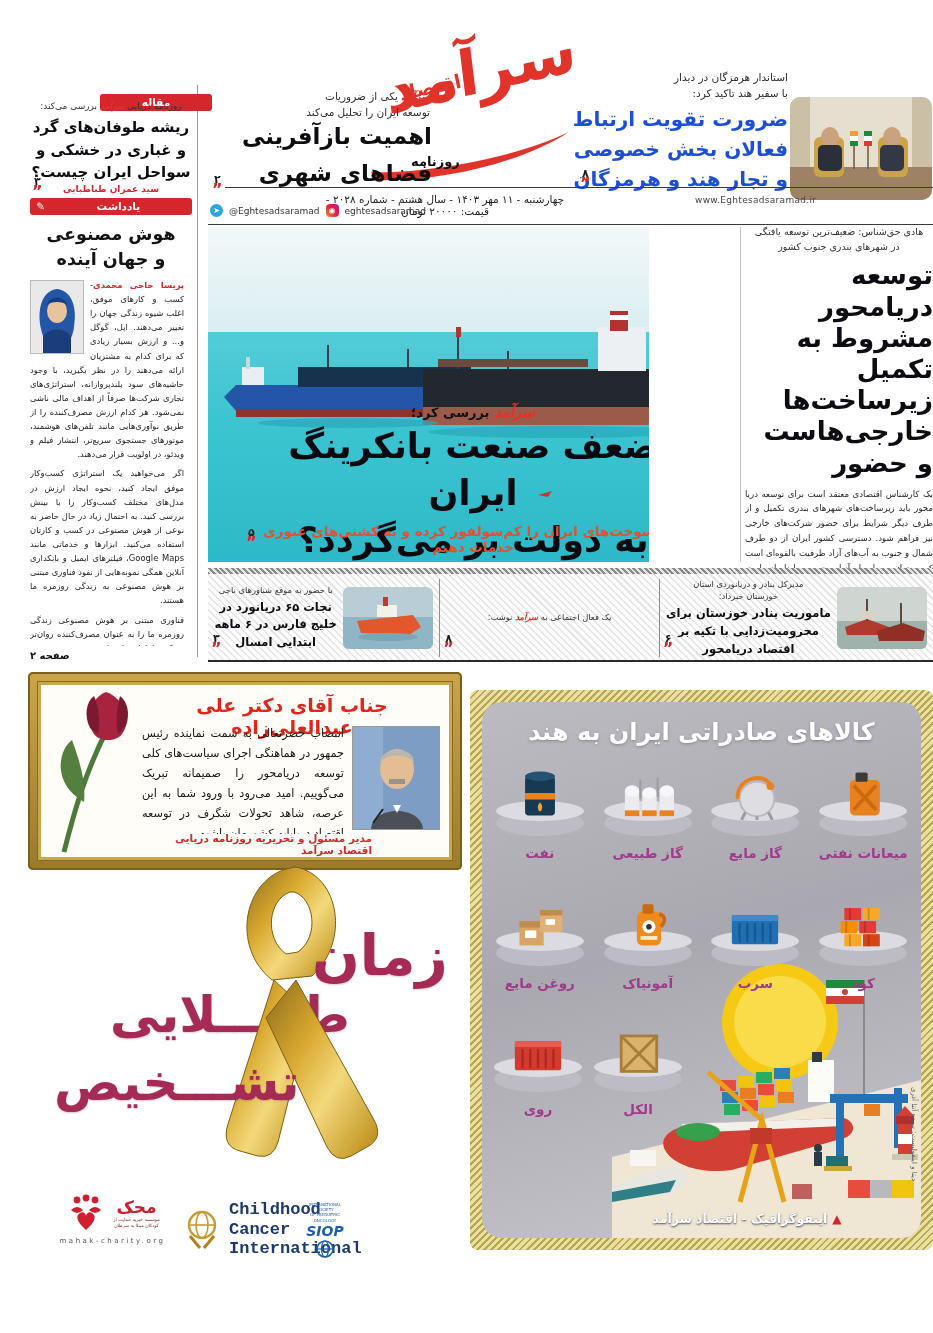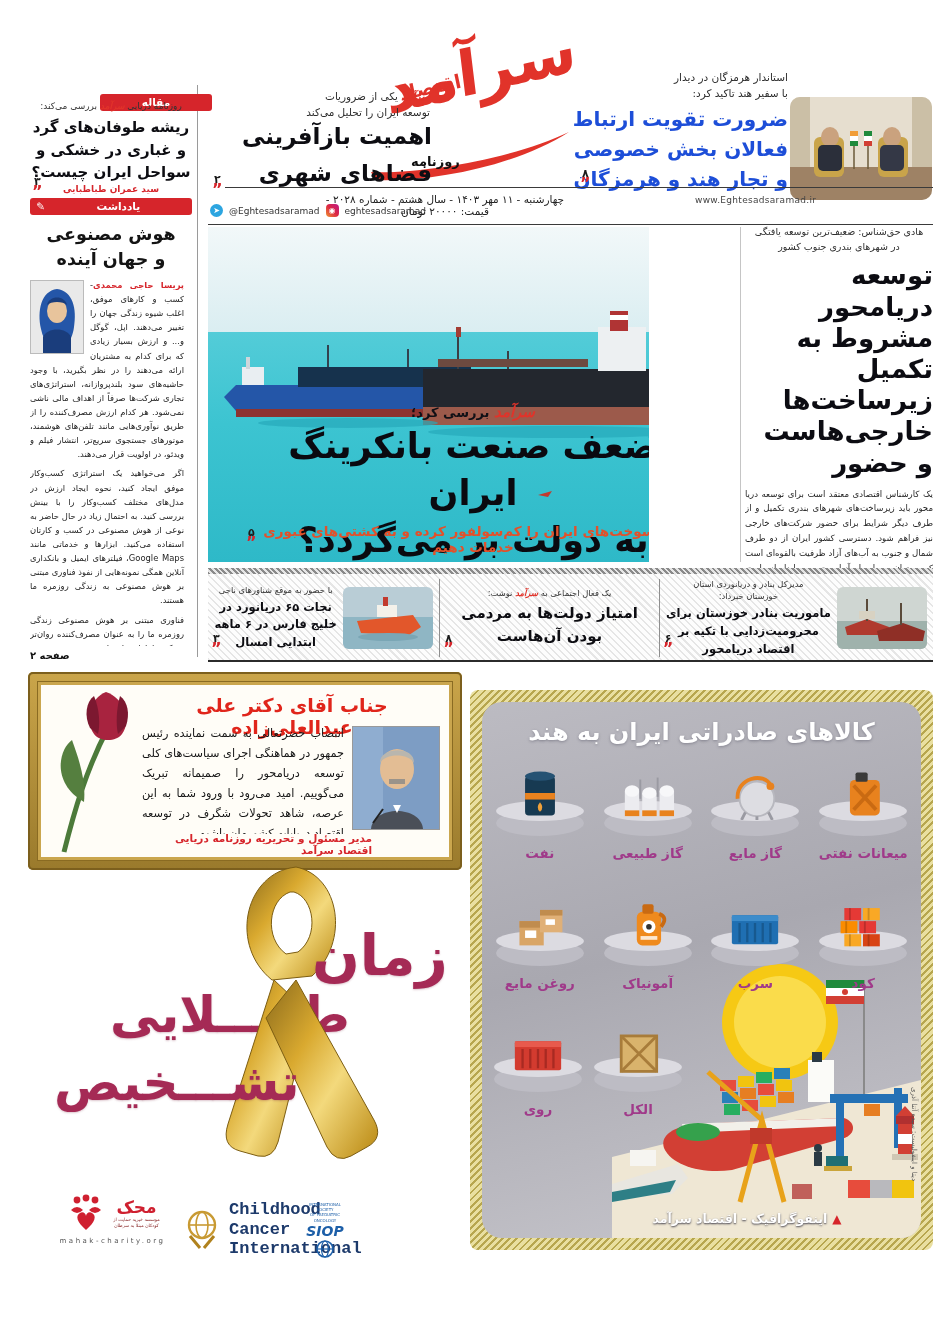--- a/index.html
+++ b/index.html
@@ -333,24 +333,20 @@
         </div>
       </div>
       <div class="cell-div"></div>
 
       <div class="cell" style="width:212px">
         <div class="txt">
           <div class="st-kicker">
             <span>یک فعال اجتماعی به</span>
             <span class="brand-red">سرآمد</span>
             <span>نوشت:</span>
-          </div>
-          <div class="st-headline big">
-            <div>امتیاز دولت‌ها به مردمی</div>
-            <div>بودن آن‌هاست</div>
           </div>
         </div>
         <div class="pq" style="left:3px;bottom:2px;top:auto">
           <span class="n">۸</span>
             <span class="m">”</span>
         </div>
       </div>
       <div class="cell-div"></div>
 
       <div class="cell" style="width:225px">

